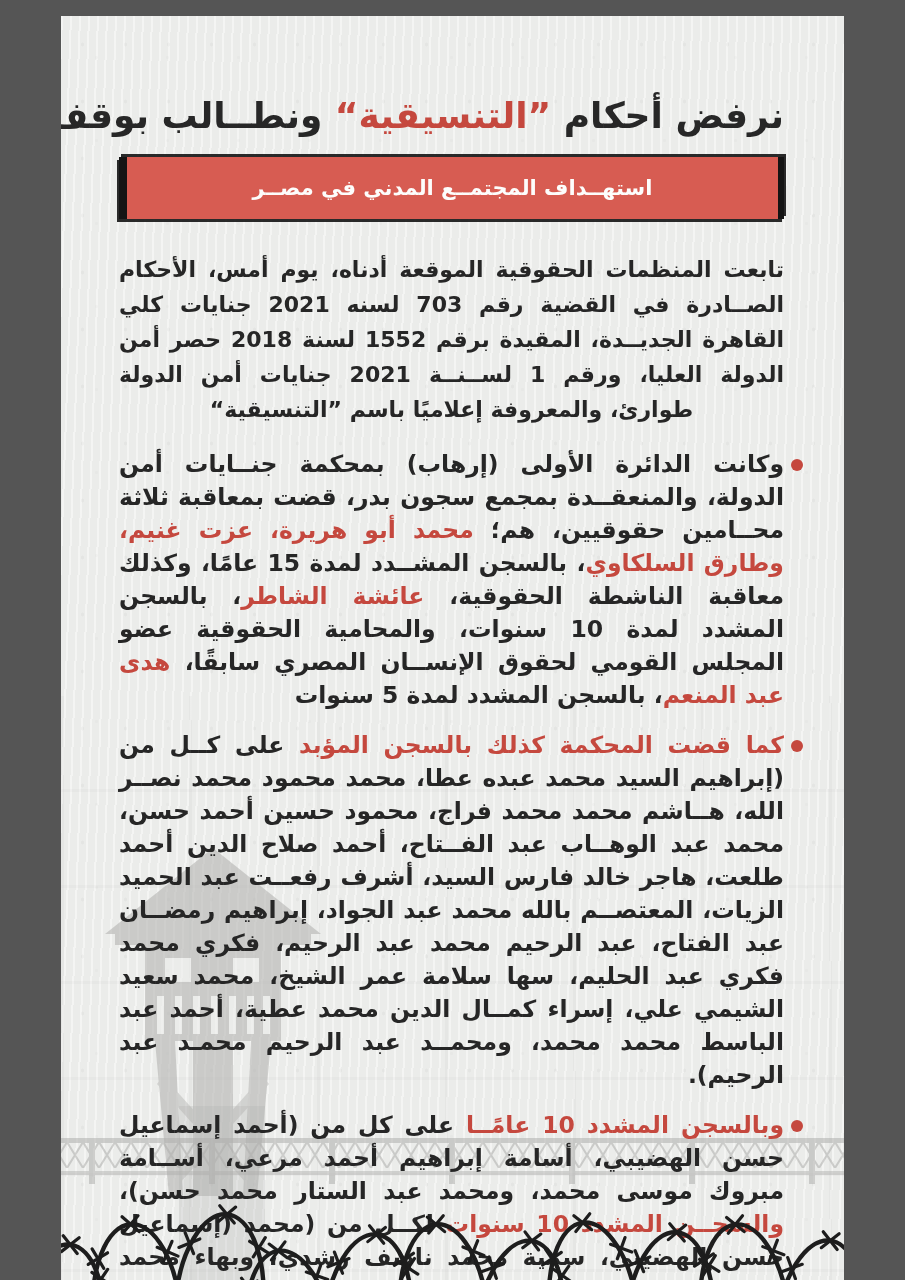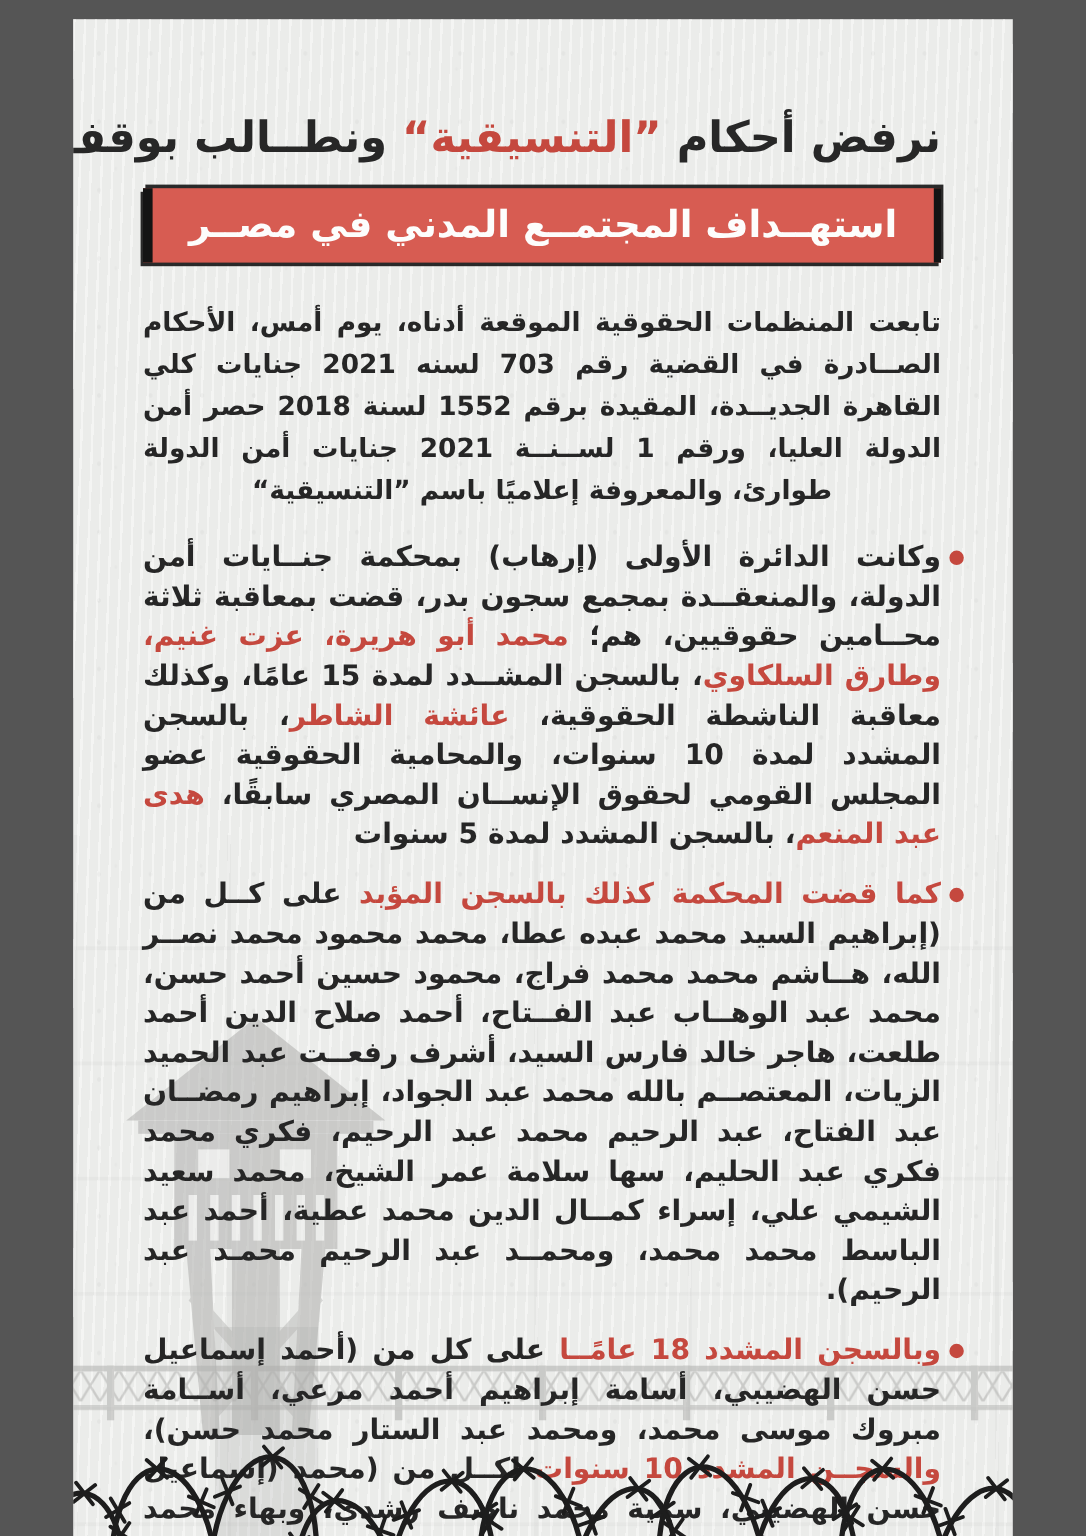--- a/index.html
+++ b/index.html
@@ -50,21 +50,21 @@
     position:relative;
     margin-top:13px;
     height:62px;
     background:var(--banner,#d75c52);
     border-right:6px solid #141414;
     border-left:8px solid #141414;
     box-shadow:-2px 3px 0 rgba(20,20,20,.9), 2px -3px 0 rgba(20,20,20,.9);
     display:flex;align-items:center;justify-content:center;
     color:#fdfdfc;
     font-weight:bold;
-    font-size:31px;
+    font-size:21px;
     white-space:nowrap;
   }
   .intro{
     margin:33px 0 0 0;
     font-weight:bold;
     font-size:22px;
     line-height:35px;
     text-align:justify;
     text-align-last:center;
   }
@@ -154,21 +154,21 @@
         <div class="bullet-row">
           <span class="bullet-dot"></span>
           <p class="bullet-text"><span>وكانت الدائرة الأولى (إرهاب) بمحكمة جنــايات أمن الدولة، والمنعقــدة بمجمع سجون بدر، قضت بمعاقبة ثلاثة محــامين حقوقيين، هم؛ </span><span class="red">محمد أبو هريرة، عزت غنيم، وطارق السلكاوي</span><span>، بالسجن المشــدد لمدة 15 عامًا، وكذلك معاقبة الناشطة الحقوقية، </span><span class="red">عائشة الشاطر</span><span>، بالسجن المشدد لمدة 10 سنوات، والمحامية الحقوقية عضو المجلس القومي لحقوق الإنســان المصري سابقًا، </span><span class="red">هدى عبد المنعم</span><span>، بالسجن المشدد لمدة 5 سنوات</span></p>
         </div>
         <div class="bullet-row">
           <span class="bullet-dot"></span>
           <p class="bullet-text"><span class="red">كما قضت المحكمة كذلك بالسجن المؤبد </span><span>على كــل من (إبراهيم السيد محمد عبده عطا، محمد محمود محمد نصــر الله، هــاشم محمد محمد فراج، محمود حسين أحمد حسن، محمد عبد الوهــاب عبد الفــتاح، أحمد صلاح الدين أحمد طلعت، هاجر خالد فارس السيد، أشرف رفعــت عبد الحميد الزيات، المعتصــم بالله محمد عبد الجواد، إبراهيم رمضــان عبد الفتاح، عبد الرحيم محمد عبد الرحيم، فكري محمد فكري عبد الحليم، سها سلامة عمر الشيخ، محمد سعيد الشيمي علي، إسراء كمــال الدين محمد عطية، أحمد عبد الباسط محمد محمد، ومحمــد عبد الرحيم محمـد عبد الرحيم).</span></p>
         </div>
         <div class="bullet-row">
           <span class="bullet-dot"></span>
-          <p class="bullet-text"><span class="red">وبالسجن المشدد 18 عامًــا </span><span>على كل من (أحمد إسماعيل حسن الهضيبي، أسامة إبراهيم أحمد مرعي، أســامة مبروك موسى محمد، ومحمد عبد الستار محمد حسن)، </span><span class="red">والسجــن المشدد 10 سنوات </span><span>لكــل من (محمد (إسماعيل حسن الهضيبي، سمية محمد ناصف رشدي، وبهاء محمد عودة</span></p>
+          <p class="bullet-text"><span class="red">وبالسجن المشدد 10 عامًــا </span><span>على كل من (أحمد إسماعيل حسن الهضيبي، أسامة إبراهيم أحمد مرعي، أســامة مبروك موسى محمد، ومحمد عبد الستار محمد حسن)، </span><span class="red">والسجــن المشدد 10 سنوات </span><span>لكــل من (محمد (إسماعيل حسن الهضيبي، سمية محمد ناصف رشدي، وبهاء محمد عودة</span></p>
         </div>
       </div>
 
   </div>
 
   <svg class="wire" viewBox="0 0 905 132" preserveAspectRatio="none">
     <defs>
       <g id="barb" stroke="#1d1d1d" stroke-width="3.2" stroke-linecap="round">
         <path d="M-8,-8 L8,8 M-8,8 L8,-8"></path>
       </g>

